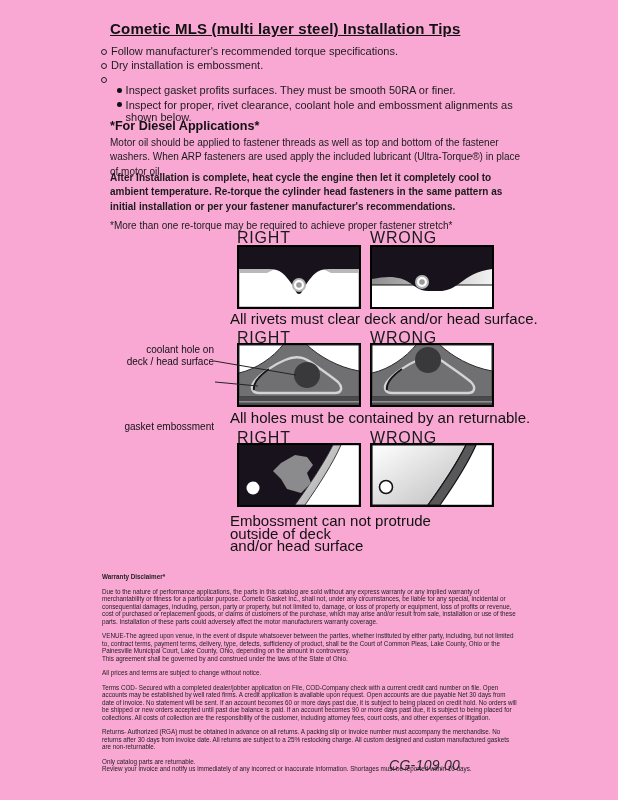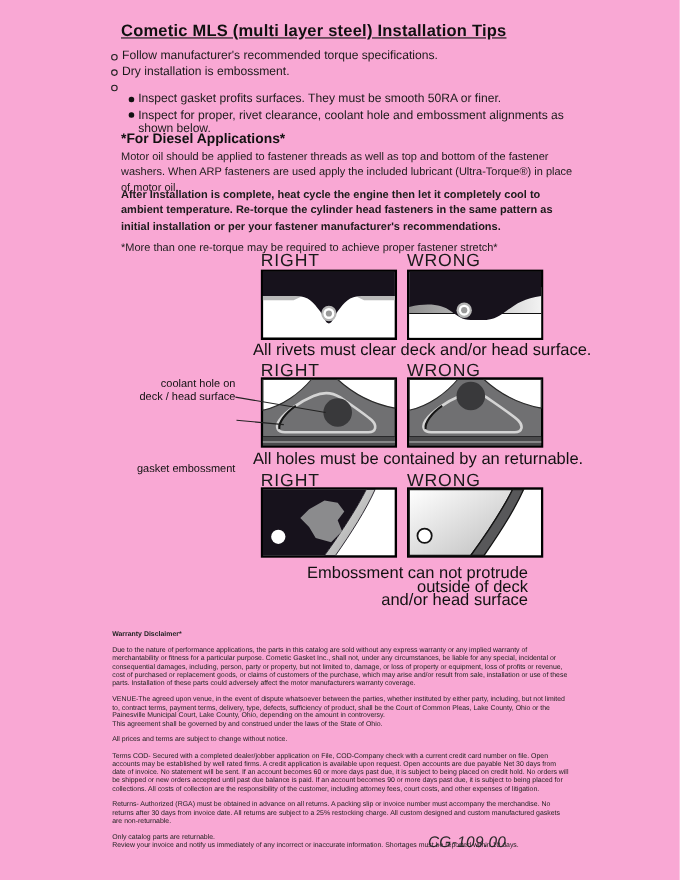--- a/index.html
+++ b/index.html
@@ -183,21 +183,21 @@
             <stop offset="1" stop-color="#bdbdbd"></stop>
         </linearGradient>
       </defs>
       <rect x="1" y="1" width="122" height="62" fill="#ffffff" stroke="#000" stroke-width="2.4"></rect>
       <path d="M2,2 H96 C88,18 74,40 58,62 L2,62 Z" fill="url(#g3)" stroke="#141414" stroke-width="1.2"></path>
       <path d="M96,2 C88,18 74,40 58,62 L70,62 C84,42 98,20 106,2 Z" fill="#58585a" stroke="#141414" stroke-width="1.2"></path>
       <circle cx="16" cy="44" r="6.5" fill="#ffffff" stroke="#141414" stroke-width="1.6"></circle>
     </svg>
   </div>
 
-  <div class="dg-caption" style="top:515px;width:250px;text-align:right;">
+  <div class="dg-caption" style="top:515px;width:250px;">
     <span>Embossment can not protrude outside of deck</span><br>
     <span>and/or head surface</span>
   </div>
 
   <div id="disclaimer">
     <p class="d-head">Warranty Disclaimer*</p>
     <p>Due to the nature of performance applications, the parts in this catalog are sold without any express warranty or any implied warranty of merchantability or fitness for a particular purpose.  Cometic Gasket Inc., shall not, under any circumstances, be liable for any special, incidental or consequential damages, including, person, party or property, but not limited to, damage, or loss of property or equipment, loss of profits or revenue, cost of purchased or replacement goods, or claims of customers of the purchase, which may arise and/or result from sale, installation or use of these parts.  Installation of these parts could adversely affect the motor manufacturers warranty coverage.</p>
     <p class="tight">VENUE-The agreed upon venue, in the event of dispute whatsoever between the parties, whether instituted by either party, including, but not limited to, contract terms, payment terms, delivery, type, defects, sufficiency of product, shall be the Court of Common Pleas, Lake County, Ohio or the Painesville Municipal Court, Lake County, Ohio, depending on the amount in controversy.</p>
     <p class="tight-top">This agreement shall be governed by and construed under the laws of the State of Ohio.</p>
     <p>All prices and terms are subject to change without notice.</p>

